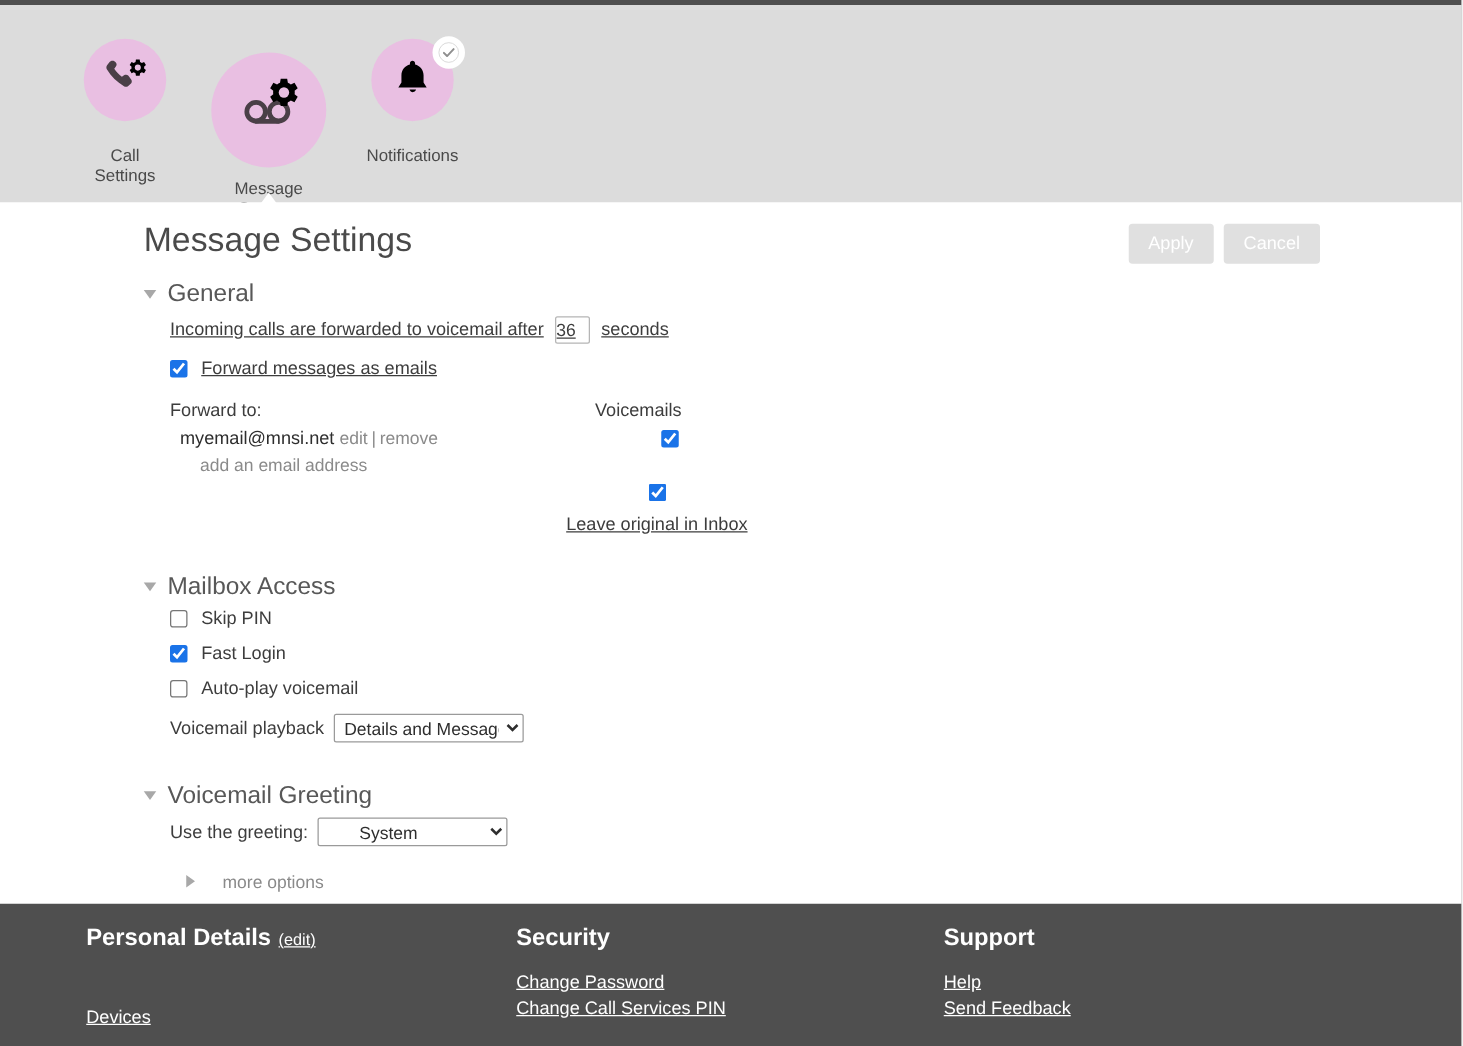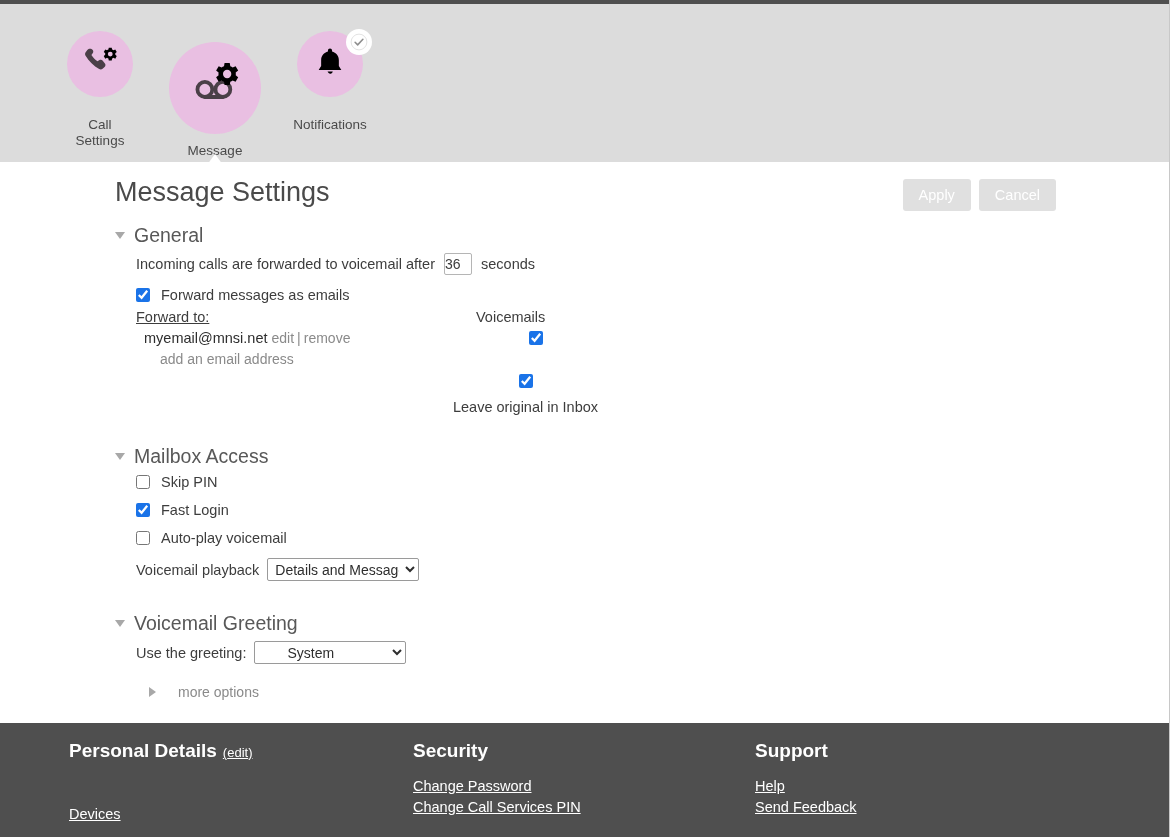--- a/index.html
+++ b/index.html
@@ -140,21 +140,21 @@
     border-top: 5px solid transparent;
     border-bottom: 5px solid transparent;
     border-left: 7px solid #a8a8a8;
   }
   .row {
     display: flex; align-items: center;
     font-size: 14.5px;
     color: #3d3d3d;
     margin-left: 21px;
   }
-  .sec-general .row { margin-bottom: 12px; }
+  .sec-general .row { margin-bottom: 12px; text-decoration: underline; }
   .num-input {
     width: 28px;
     height: 22px;
     margin: 0 9px;
     border: 1px solid #b5b5b5;
     border-radius: 2px;
     text-align: left;
     font-size: 14px;
     font-family: "Liberation Sans", sans-serif;
     color: #3d3d3d;
@@ -170,21 +170,21 @@
   .cb-row { display: flex; align-items: center; gap: 11px; }
   .fwd-grid {
     position: relative;
     margin-left: 21px;
     width: 470px;
   }
   .fwd-head {
     display: flex;
     font-size: 14.5px; color: #3d3d3d;
   }
-  .fwd-head .lbl { width: 340px; text-decoration: underline; }
+  .fwd-head .lbl { width: 340px; }
   .fwd-head .col { width: 120px; text-align: left; }
   .fwd-row {
     display: flex; align-items: center;
     margin-top: 5px;
   }
   .fwd-row .lbl {
     width: 340px;
     padding-left: 8px;
     font-size: 14.5px;
     color: #2e2e2e;
@@ -351,21 +351,21 @@
           <span class="tri-down"></span>
           <span class="section-title">General</span>
         </div>
 
         <div class="row">
           <span>Incoming calls are forwarded to voicemail after</span>
           <input class="num-input" type="text" value="36" style="">
           <span>seconds</span>
         </div>
 
-        <div class="row cb-row" style="margin-bottom:6px;">
+        <div class="row cb-row" style="margin-bottom:18px;">
           <input type="checkbox" checked="" style="">
           <span>Forward messages as emails</span>
         </div>
 
         <div class="fwd-grid">
           <div class="fwd-head">
             <span class="lbl">Forward to:</span>
             <span class="col">Voicemails</span>
           </div>
           <div class="fwd-row">

